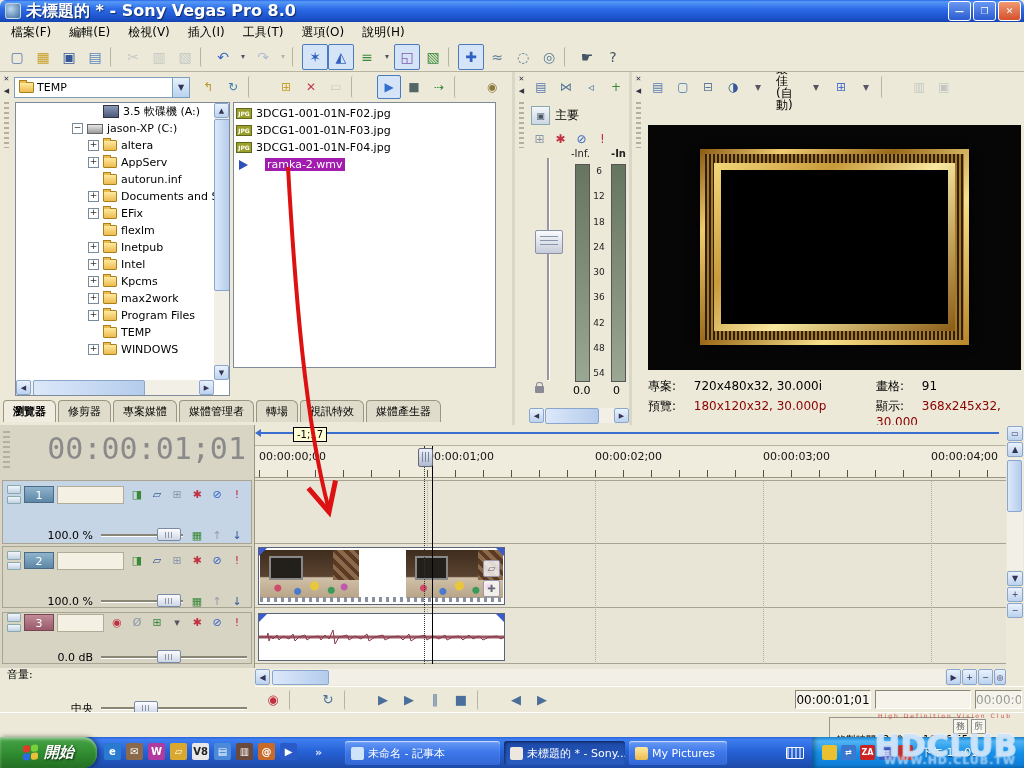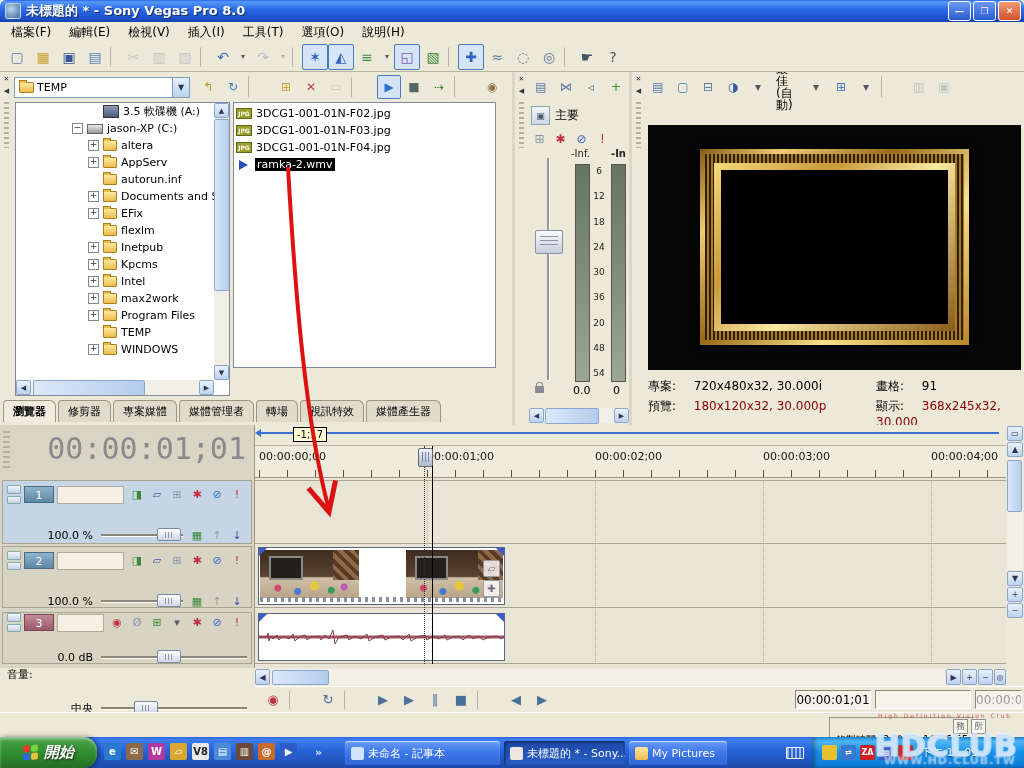--- a/index.html
+++ b/index.html
@@ -5,21 +5,21 @@
   html,body{margin:0;padding:0;background:#444;}
   .screen{position:relative;width:1024px;height:768px;overflow:hidden;background:#ece9d8;
     font-family:"DejaVu Sans","Liberation Sans",sans-serif;font-size:12px;color:#000;}
 
   
   .titlebar{position:absolute;left:0;top:0;width:1024px;height:22px;border-radius:6px 6px 0 0;
     background:linear-gradient(180deg,#2a63e8 0%,#559af6 8%,#2d6be8 40%,#1b50c8 85%,#1443ae 100%);
     display:flex;align-items:center;padding:0 3px;box-sizing:border-box;color:#fff;}
   .app-icon{width:14px;height:14px;margin:0 5px 0 2px;border-radius:3px;border:1px solid #ffffff99;
     background:radial-gradient(circle at 35% 35%,#bcd8f0,#3a6a9a);}
-  .win-title{flex:1;font-weight:bold;font-size:13px;text-shadow:1px 1px 1px #00000088;white-space:nowrap;overflow:hidden;}
+  .win-title{flex:1;font-weight:bold;font-size:16px;text-shadow:1px 1px 1px #00000088;white-space:nowrap;overflow:hidden;}
   .winbtn{width:21px;height:18px;margin-left:2px;border:1px solid #fff;border-radius:3px;display:flex;
     align-items:center;justify-content:center;color:#fff;font-size:9px;font-weight:bold;
     background:linear-gradient(180deg,#6a97f2,#2a5cd0);}
   .winbtn.close{background:linear-gradient(180deg,#f09a72,#d4512b);}
 
   
   .menubar{position:absolute;left:0;top:22px;width:1024px;height:20px;background:#ece9d8;
     display:flex;align-items:center;padding-left:2px;border-bottom:1px solid #ffffff;}
   .menu-item{padding:2px 9px;white-space:nowrap;}
   .toolbar-main{position:absolute;left:0;top:42px;width:1024px;height:30px;display:flex;align-items:center;
@@ -76,21 +76,21 @@
   .sthumb{position:absolute;background:linear-gradient(90deg,#dce8fa,#b4ccec);border:1px solid #8aa6cc;border-radius:2px;}
 
   .filelist{position:absolute;left:233px;top:30px;width:263px;height:266px;background:#fff;
     border:1px solid #808a9a;padding:2px;box-sizing:border-box;overflow:hidden;}
   .file-row{height:17px;display:flex;align-items:center;font-size:11px;white-space:nowrap;}
   .file-icon{width:16px;height:11px;flex:none;margin-right:4px;}
   .type-jpg .file-icon{background:#9aa02a;border:1px solid #60661a;box-sizing:border-box;}
   .type-jpg .file-icon::after{content:"JPG";display:block;font-size:6px;line-height:9px;color:#fff;text-align:center;font-weight:bold;}
   .type-wmv .file-icon{width:0;height:0;margin-left:3px;margin-right:7px;background:none;
     border-top:5px solid transparent;border-bottom:5px solid transparent;border-left:9px solid #2a52b8;}
-  .file-row.selected .file-name{background:#000000;color:#fff;padding:0 2px;}
+  .file-row.selected .file-name{background:#a21caf;color:#fff;padding:0 2px;margin-left:10px;}
 
   .exp-status{position:absolute;left:16px;top:301px;width:486px;font-size:11px;white-space:nowrap;overflow:hidden;}
   .tabs{position:absolute;left:3px;bottom:3px;height:21px;display:flex;align-items:flex-end;gap:2px;}
   .tab{padding:3px 9px;font-size:11px;background:#e0dccb;border:1px solid #9a967f;border-bottom:none;
     border-radius:4px 6px 0 0;white-space:nowrap;}
   .tab.active{background:#f0ede0;font-weight:bold;}
 
   
   .mx-master{position:absolute;left:16px;top:34px;display:flex;align-items:center;gap:5px;font-size:12px;}
   .mx-master-icon{width:17px;height:17px;border:1px solid #8aa;background:linear-gradient(#f4f6fa,#ccd6e4);
@@ -497,27 +497,27 @@
 
         <div class="tree-row ic-folder exp-plus" style="padding-left: 72px;">
           <span class="expander"></span>
           <span class="tree-icon"></span>
           <span class="tree-label">Inetpub</span>
         </div>
 
         <div class="tree-row ic-folder exp-plus" style="padding-left: 72px;">
           <span class="expander"></span>
           <span class="tree-icon"></span>
+          <span class="tree-label">Intel</span>
+        </div>
+
+        <div class="tree-row ic-folder exp-plus" style="padding-left: 72px;">
+          <span class="expander"></span>
+          <span class="tree-icon"></span>
           <span class="tree-label">Kpcms</span>
-        </div>
-
-        <div class="tree-row ic-folder exp-plus" style="padding-left: 72px;">
-          <span class="expander"></span>
-          <span class="tree-icon"></span>
-          <span class="tree-label">Intel</span>
         </div>
 
         <div class="tree-row ic-folder exp-plus" style="padding-left: 72px;">
           <span class="expander"></span>
           <span class="tree-icon"></span>
           <span class="tree-label">max2work</span>
         </div>
 
 
         <div class="tree-row ic-folder exp-plus" style="padding-left: 72px;">
@@ -621,21 +621,21 @@
     </div>
     <div class="mbar" style="left:60px;"></div>
     <div class="mscale">
 
     <span class="mtick">6</span>
         <span class="mtick">12</span>
         <span class="mtick">18</span>
         <span class="mtick">24</span>
         <span class="mtick">30</span>
         <span class="mtick">36</span>
-        <span class="mtick">20</span>
+        <span class="mtick">42</span>
         <span class="mtick">48</span>
         <span class="mtick">54</span>
       </div>
     <div class="mbar" style="left:96px;"></div>
     <span class="mlock"></span>
     <span class="mval" style="left:58px;">0.0</span>
     <span class="mval" style="left:98px;">0</span>
     <div class="mx-hsb">
       <div class="sbtn2" style="left:0;top:0;">◀</div>
       <div class="sthumb" style="left:16px;top:0;width:52px;height:14px;"></div>

